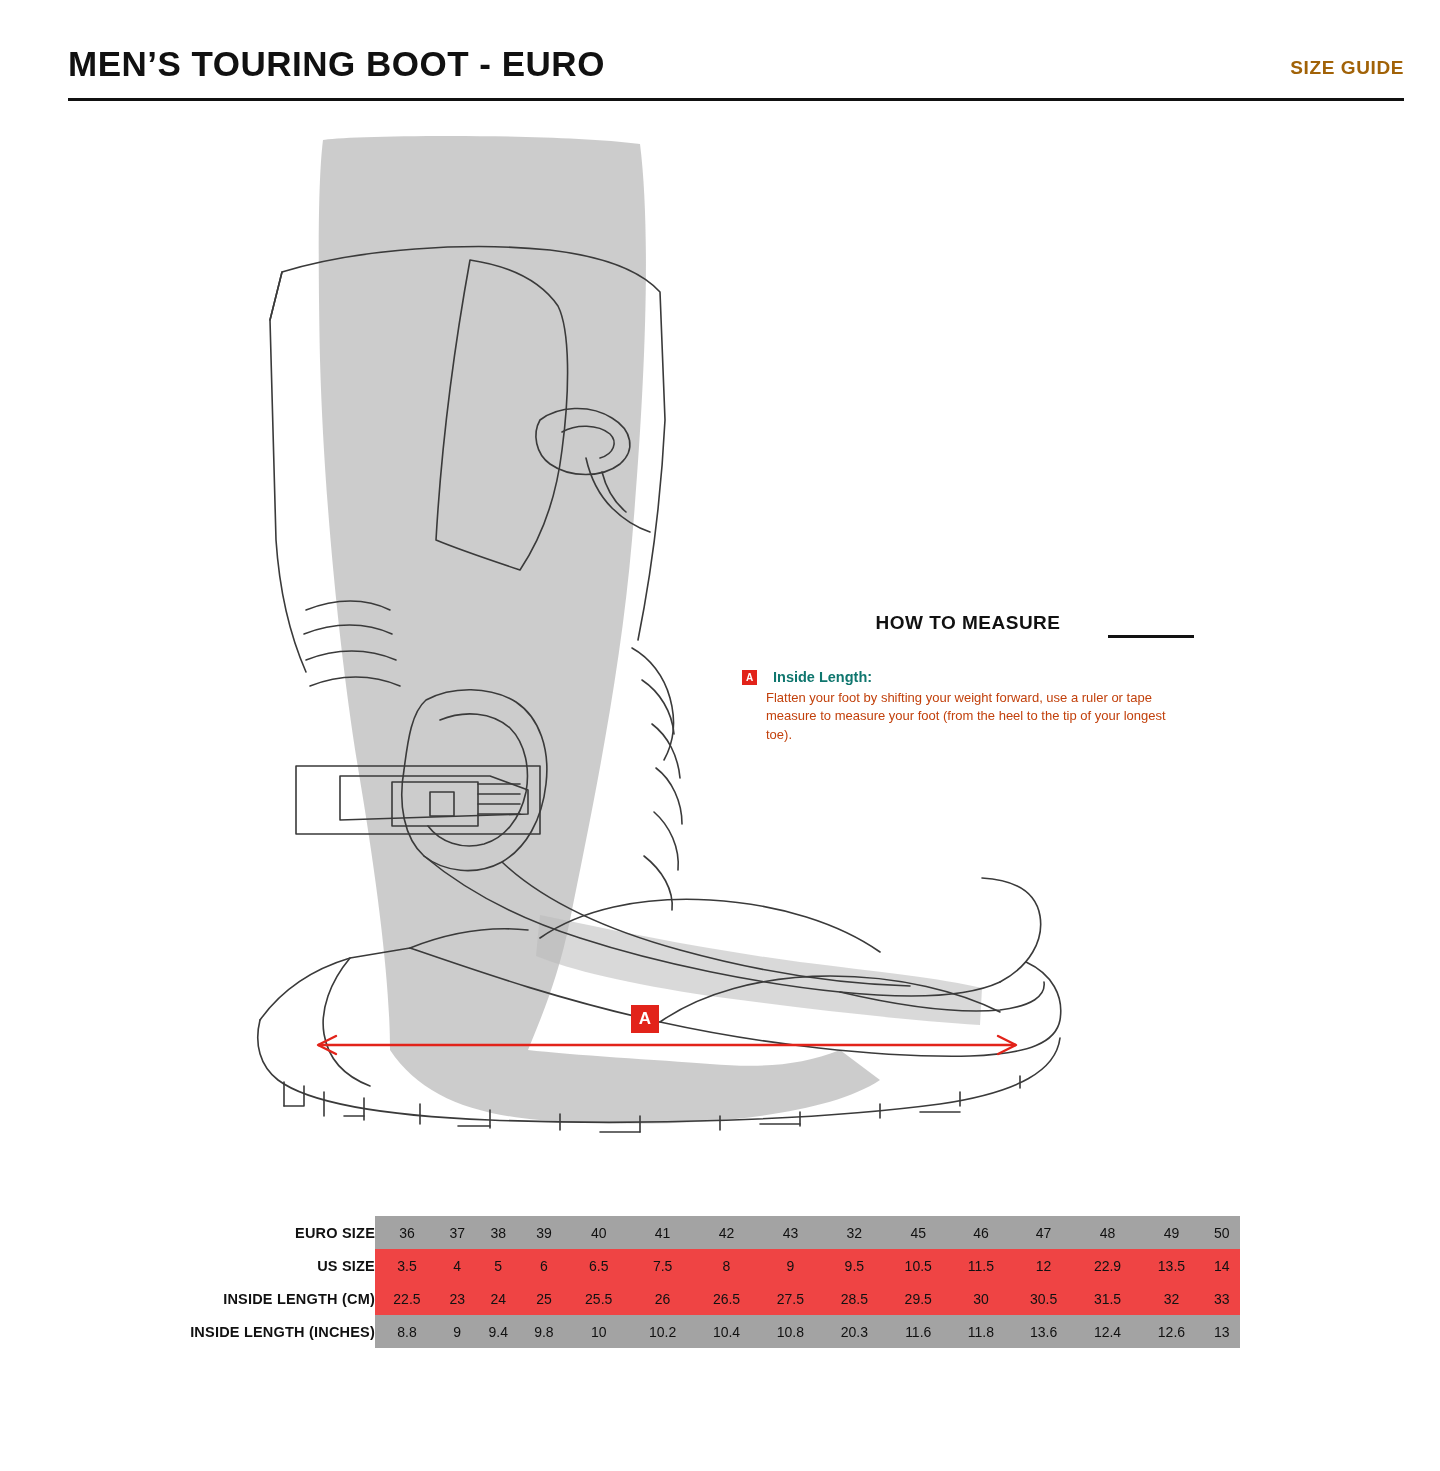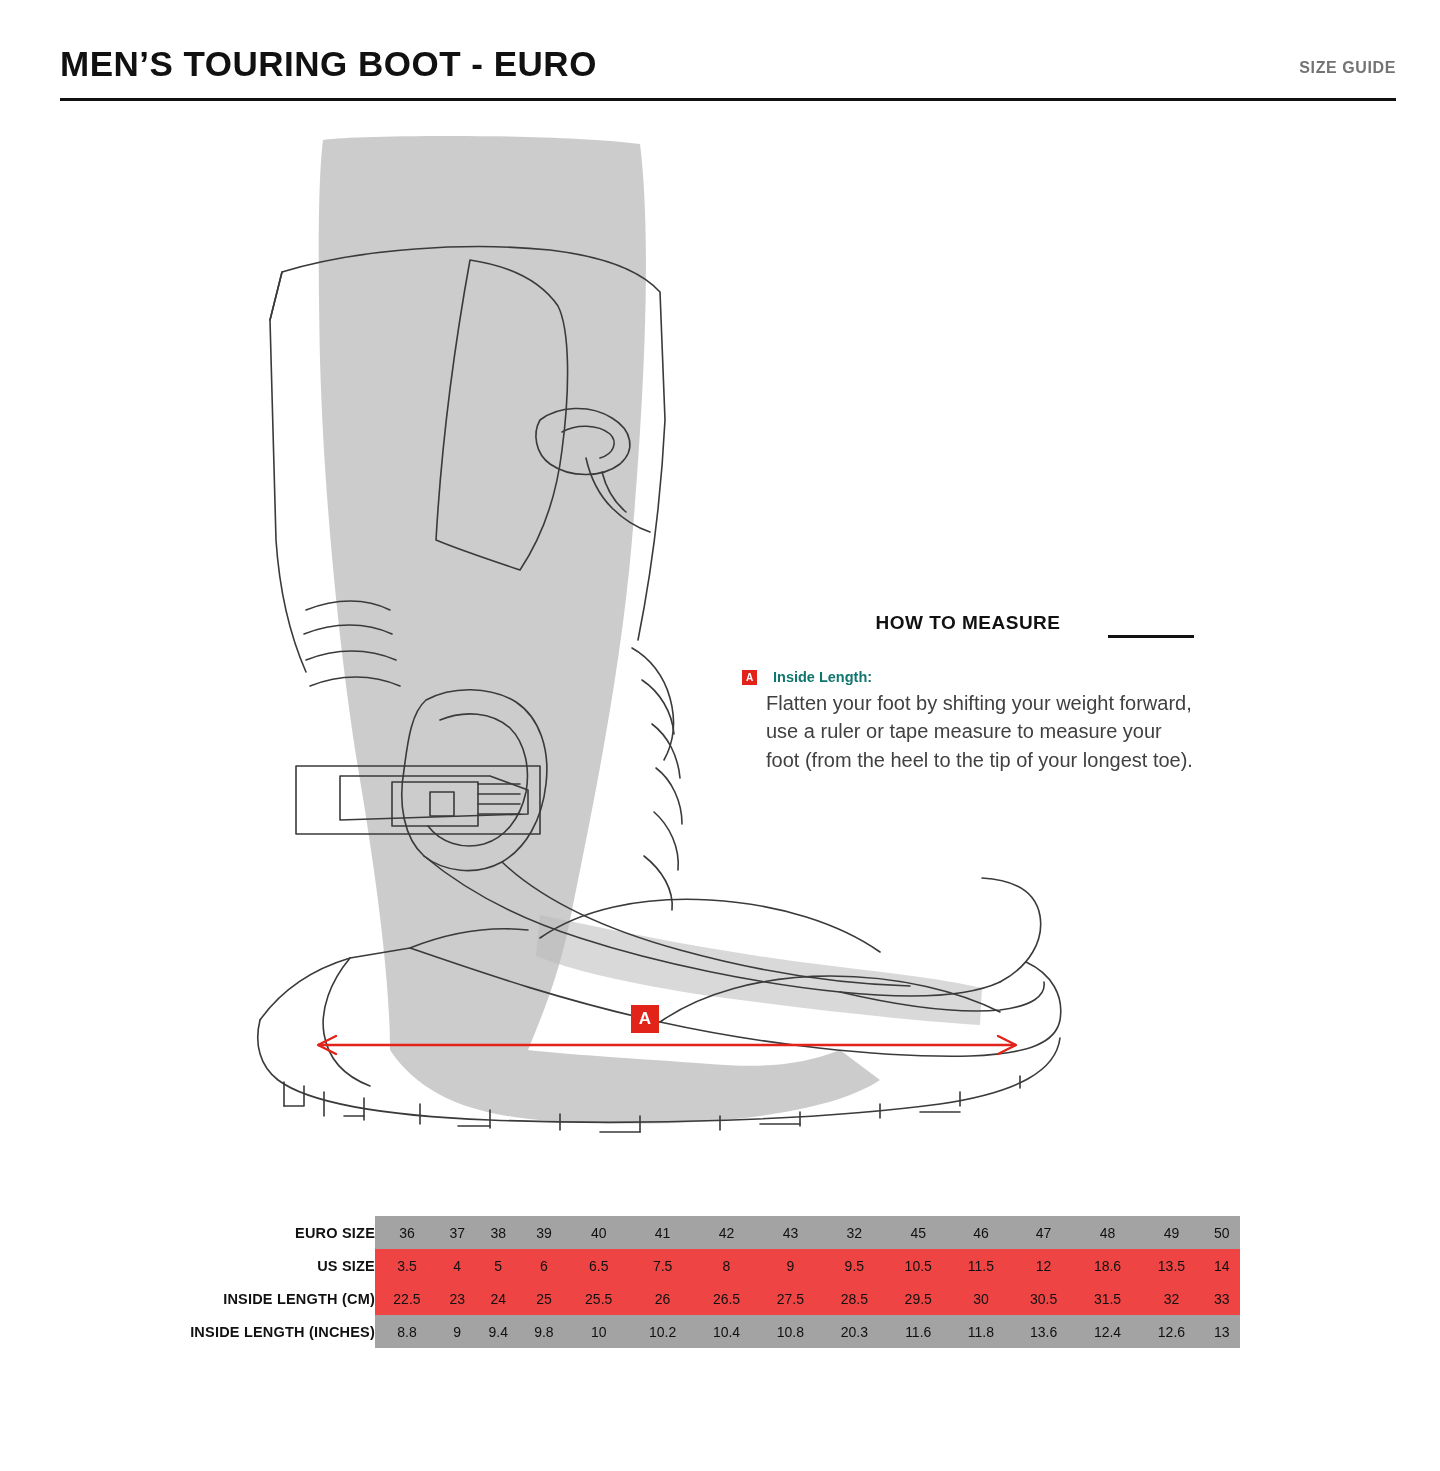--- a/index.html
+++ b/index.html
@@ -12,45 +12,45 @@
     height: 1471px;
     position: relative;
     font-family: "Liberation Sans", sans-serif;
     color: #1a1a1a;
     overflow: hidden;
   }
 
   
   .header {
     position: absolute;
-    left: 60px;
+    left: 68px;
     top: 30px;
     width: 1336px;
     height: 72px;
   }
   .header-title {
     position: absolute;
     left: 0;
     top: 34px;
     transform: translateY(-50%);
     font-size: 35px;
     font-weight: bold;
     letter-spacing: 0.5px;
     color: #111;
     white-space: nowrap;
   }
   .header-subtitle {
     position: absolute;
     right: 0;
     top: 38px;
     transform: translateY(-50%);
-    font-size: 16px;
+    font-size: 19px;
     font-weight: bold;
     letter-spacing: 0.6px;
-    color: #737373;
+    color: #a16207;
     white-space: nowrap;
   }
   .header-rule {
     position: absolute;
     left: 0;
     right: 0;
     top: 68px;
     height: 3px;
     background: #111;
   }
@@ -128,23 +128,23 @@
   .howto-label {
     margin-left: 31px;
     font-size: 14.5px;
     font-weight: bold;
     color: #0f766e;
     line-height: 1.3;
   }
   .howto-text {
     margin-left: 24px;
     margin-top: 2px;
-    font-size: 20px;
+    font-size: 13px;
     line-height: 1.42;
-    color: #404040;
+    color: #c2410c;
   }
 
   
   .size-table {
     position: absolute;
     left: 175px;
     top: 1216px;
     width: 1065px;
     border-collapse: collapse;
   }
@@ -310,21 +310,21 @@
       <td>5</td>
       <td>6</td>
       <td>6.5</td>
       <td>7.5</td>
       <td>8</td>
       <td>9</td>
       <td>9.5</td>
       <td>10.5</td>
       <td>11.5</td>
       <td>12</td>
-      <td>18.6</td>
+      <td>22.9</td>
       <td>13.5</td>
       <td>14</td>
     </tr>
     <tr class="plain">
       <td class="rowlabel">INSIDE LENGTH (CM)</td>
       <td>22.5</td>
       <td>23</td>
       <td>24</td>
       <td>25</td>
       <td>25.5</td>

